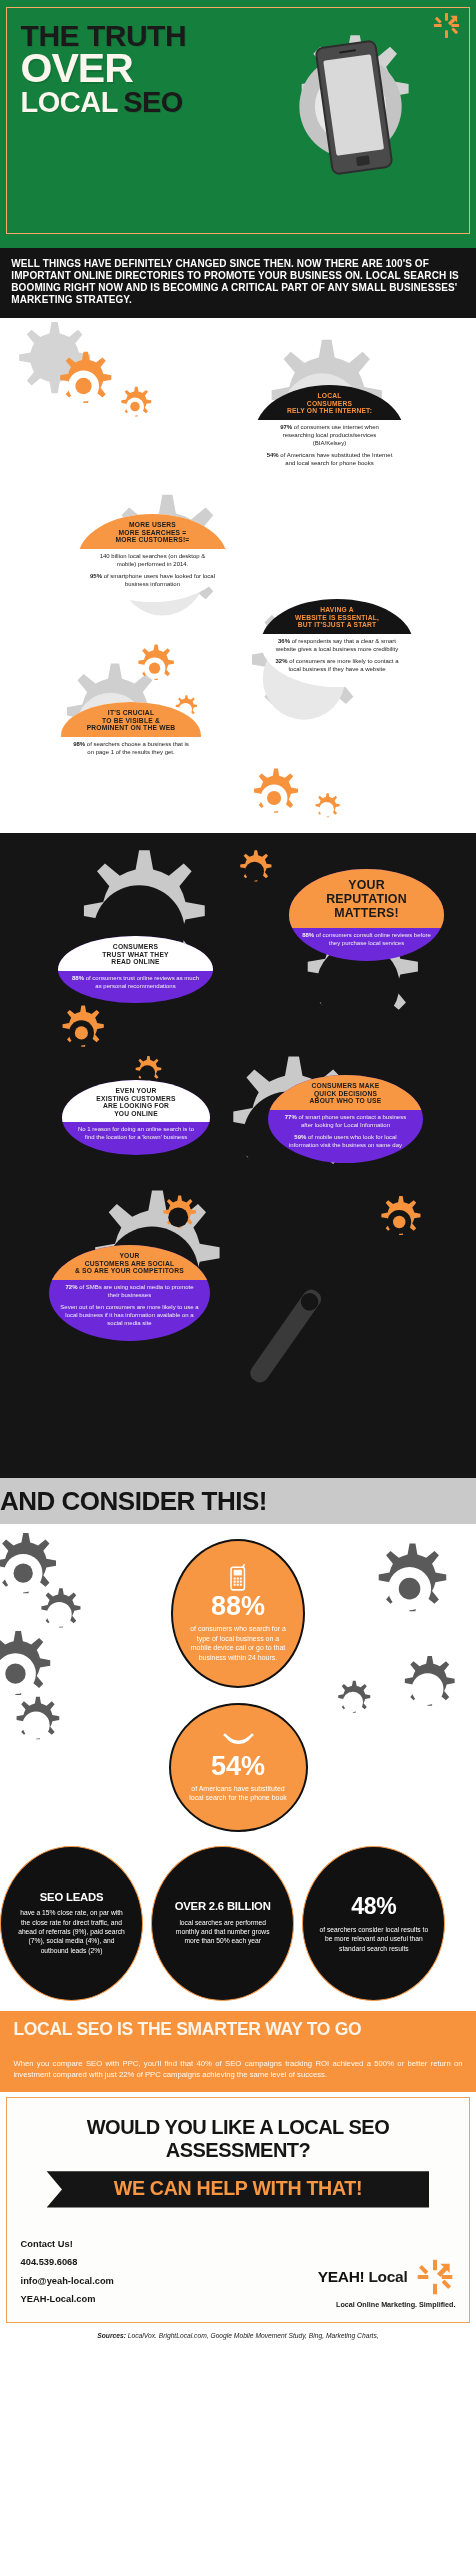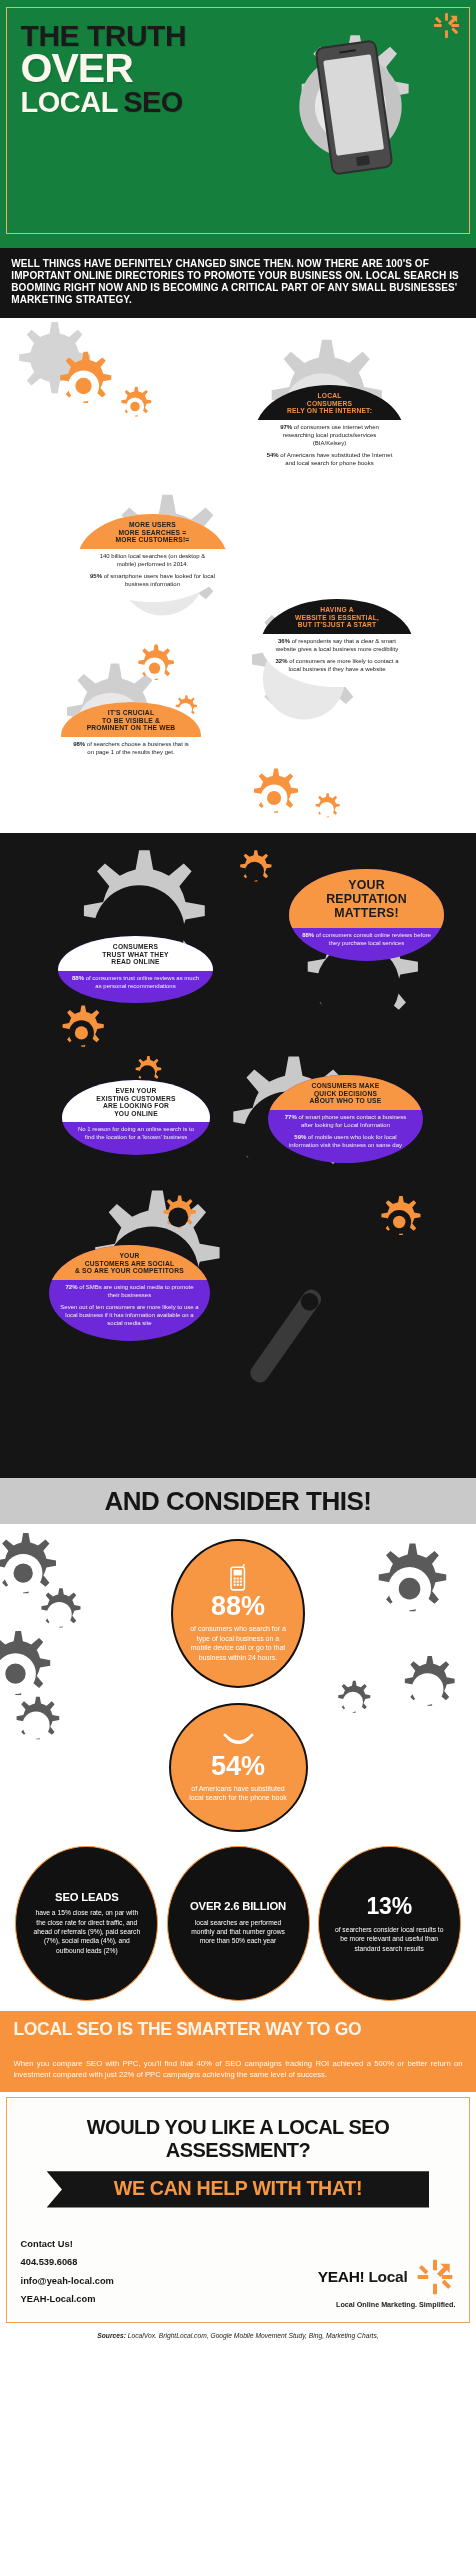--- a/index.html
+++ b/index.html
@@ -96,40 +96,40 @@
   .bubble.dark { background:#ffffff; color:#222; border-radius:50%; }
   .bubble.dark .cap { background:#141414; color:#f7933d; }
   .bubble.orange-cap .cap { background:#f79743; color:#1a1a1a; }
   .bubble.orange-cap { background:#ffffff; color:#222; }
   .bubble.on-dark { background:#6d28d9; color:#ffffff; }
   .bubble.on-dark .cap { background:#f79743; color:#1a1a1a; }
   .bubble.on-dark .body { color:#f2f2f2; }
 
   
   .consider-band {
-    background:#c9c9c9; text-align:center; padding:8.2px 0 7.2px 0;
+    background:#c9c9c9; text-align:left; padding:8.2px 0 7.2px 0;
     border-top:1.5px solid #151515;
   }
   .consider-band h2 {
     font-size:26px; font-weight:900; letter-spacing:-0.5px; color:#151515;
   }
 
   
   .stats-area { position:relative; background:#fff; padding:14.4px 0 10.3px 0; min-height:392px; overflow:hidden; }
   .circle-stat {
     position:relative; margin:0 auto; width:134px; height:149px;
     background:#f79743; border:2.1px solid #111; border-radius:50%;
     display:flex; flex-direction:column; align-items:center; justify-content:center;
     text-align:center; color:#fff; z-index:5; padding:7.2px 13.4px;
   }
   .circle-stat .icon { margin-bottom:2.1px; }
   .circle-stat .num { font-size:27px; font-weight:900; line-height:1; margin-bottom:4.1px; }
   .circle-stat .txt { font-size:7px; line-height:1.35; }
 
-  .oval-row { display:flex; justify-content:center; gap:8.2px; margin-top:13.4px; position:relative; z-index:5; }
+  .oval-row { display:flex; gap:8.2px; margin-top:13.4px; position:relative; z-index:5; }
   .oval {
     width:143px; height:155px; background:#111; border:1.5px solid #f79743;
     border-radius:50%; color:#fff; text-align:center;
     display:flex; flex-direction:column; align-items:center; justify-content:center;
     padding:12.4px 15.5px;
   }
   .oval .head { font-size:11.3px; font-weight:900; margin-bottom:5.2px; letter-spacing:-0.2px; }
   .oval .head.big { font-size:23px; }
   .oval .body { font-size:6.7px; line-height:1.4; }
 
@@ -498,21 +498,21 @@
     <div class="oval-row">
       <div class="oval">
         <div class="head">SEO LEADS</div>
         <div class="body">have a 15% close rate, on par with the close rate for direct traffic, and ahead of referrals (9%), paid search (7%), social media (4%), and outbound leads (2%)</div>
       </div>
       <div class="oval">
         <div class="head">OVER 2.6 BILLION</div>
         <div class="body">local searches are performed monthly and that number grows more than 50% each year</div>
       </div>
       <div class="oval">
-        <div class="head big">13%</div>
+        <div class="head big">48%</div>
         <div class="body">of searchers consider local results to be more relevant and useful than standard search results</div>
       </div>
     </div>
   </div>
 
   <div class="smarter">
     <h3>LOCAL SEO IS THE SMARTER WAY TO GO</h3>
     <p>When you compare SEO with PPC, you'll find that 40% of SEO campaigns tracking ROI achieved a 500% or better return on investment compared with just 22% of PPC campaigns achieving the same level of success.</p>
   </div>
 

